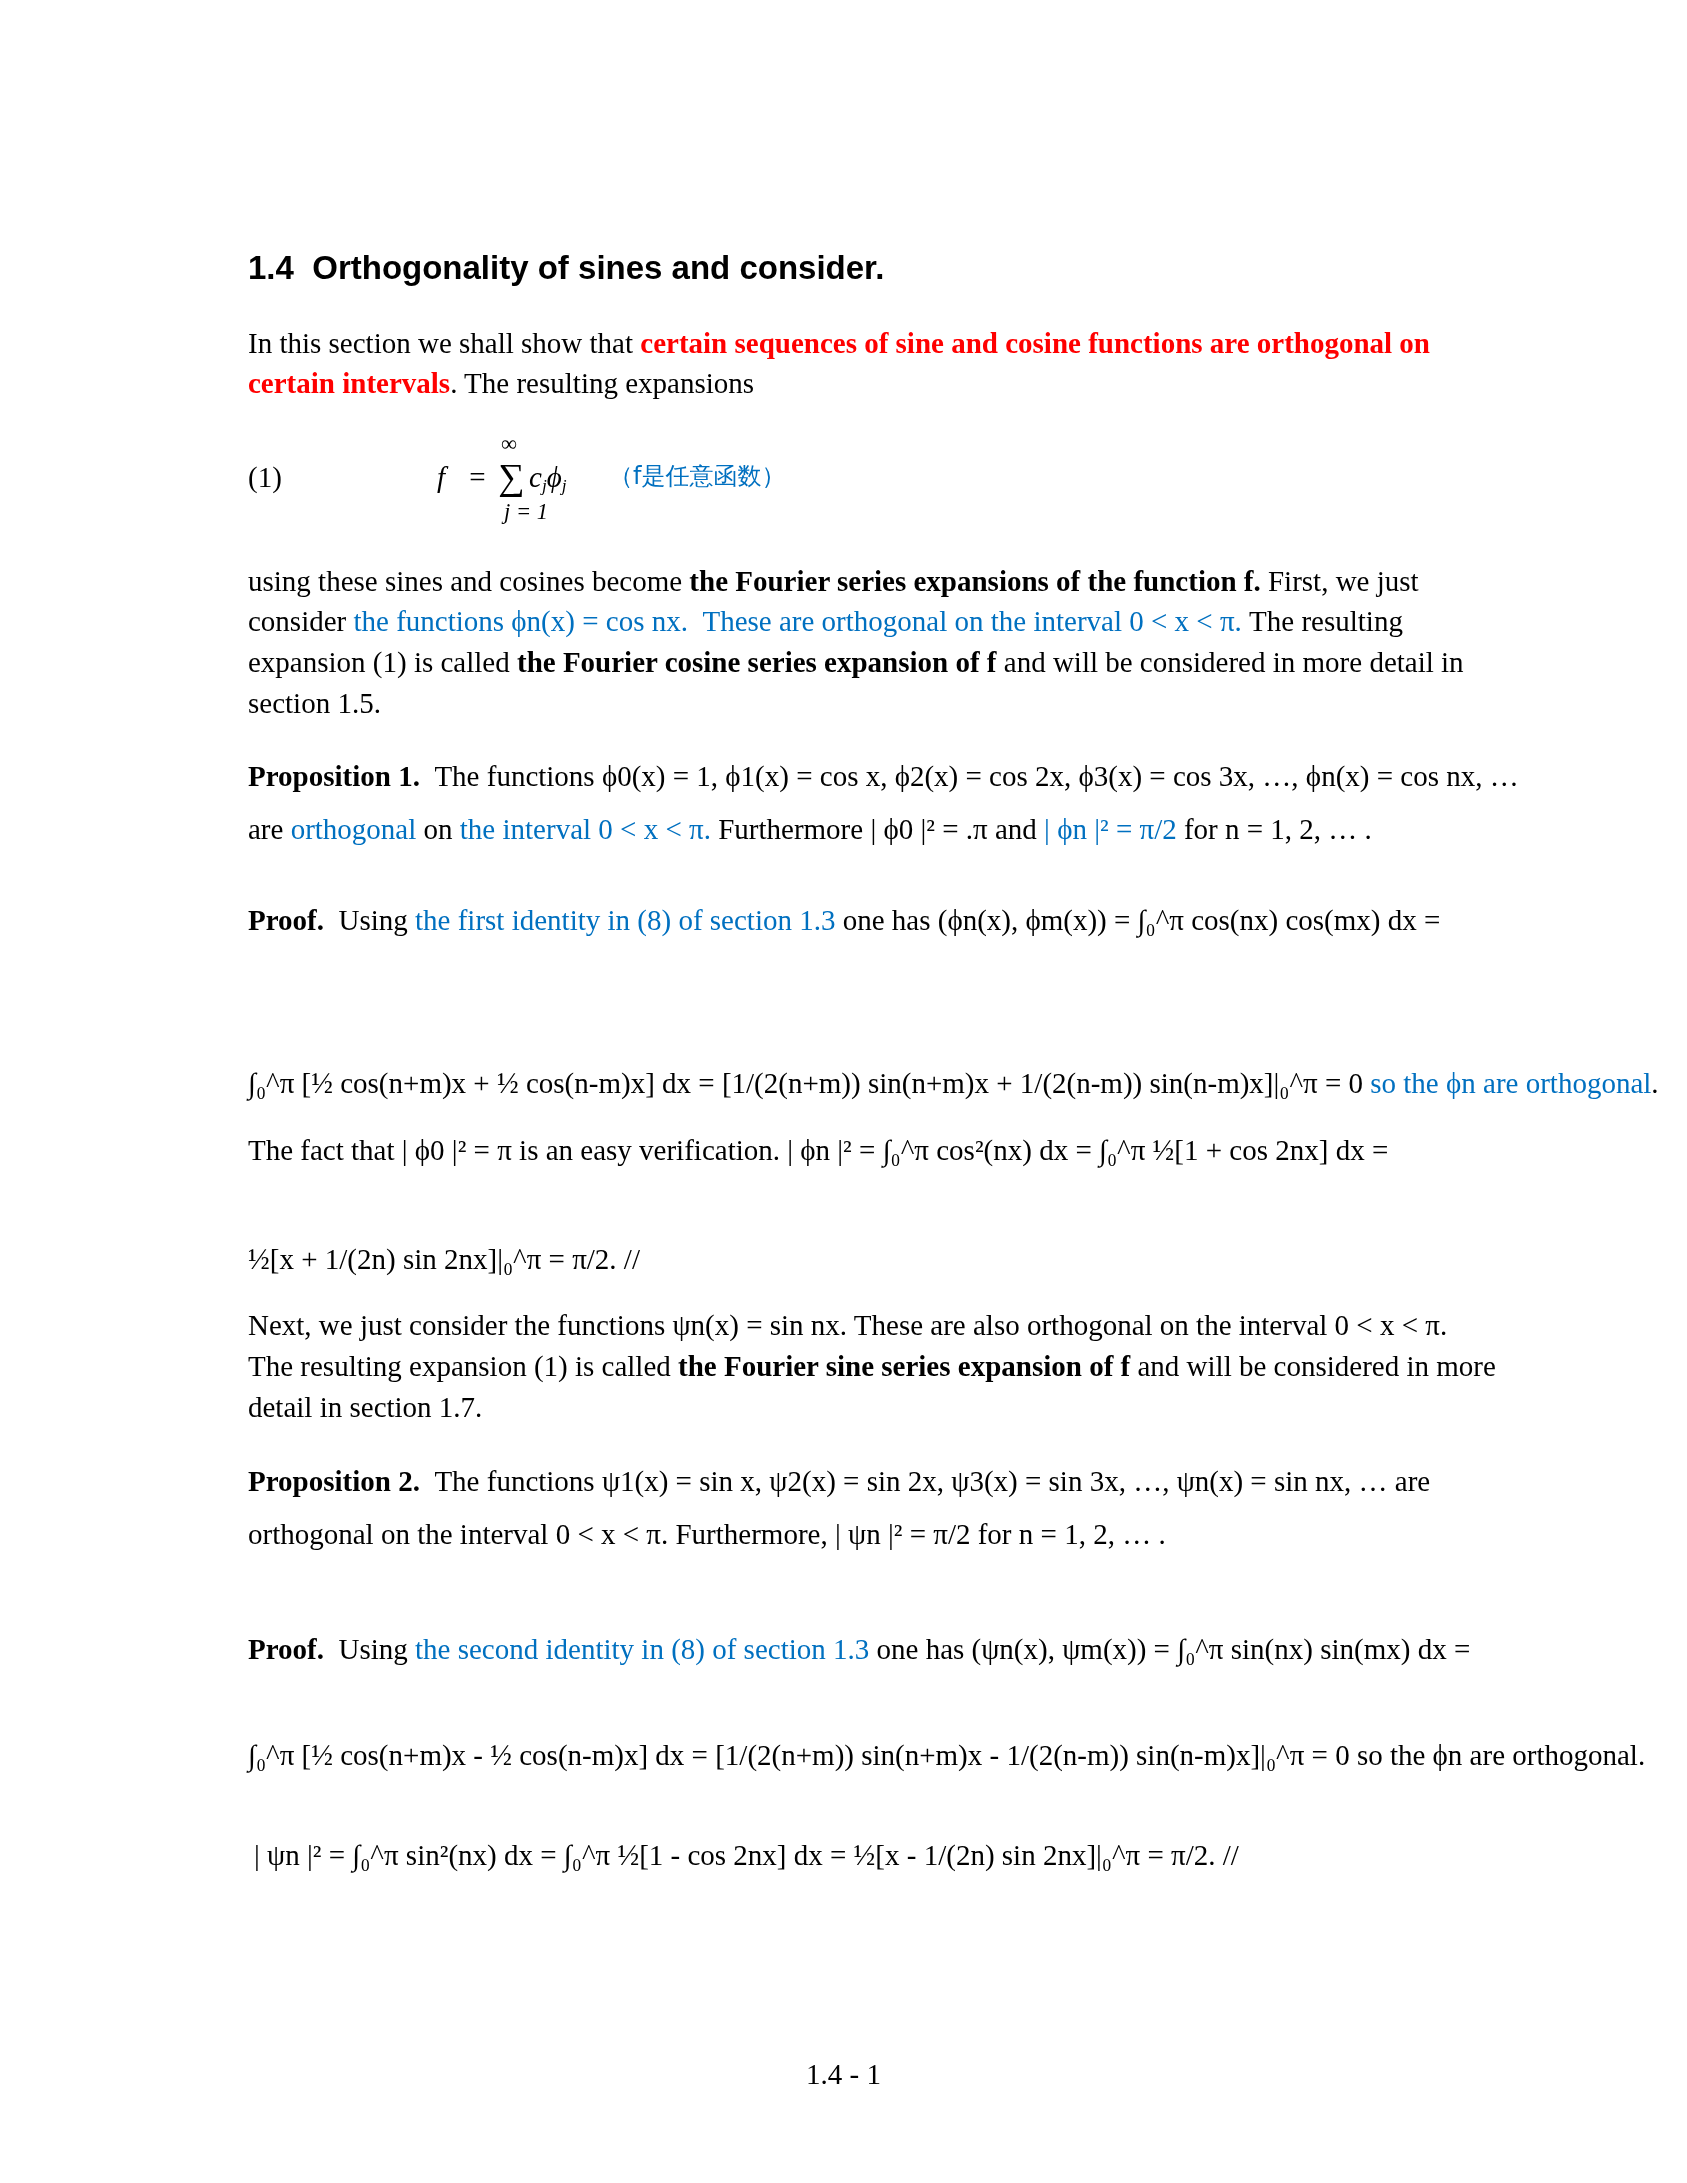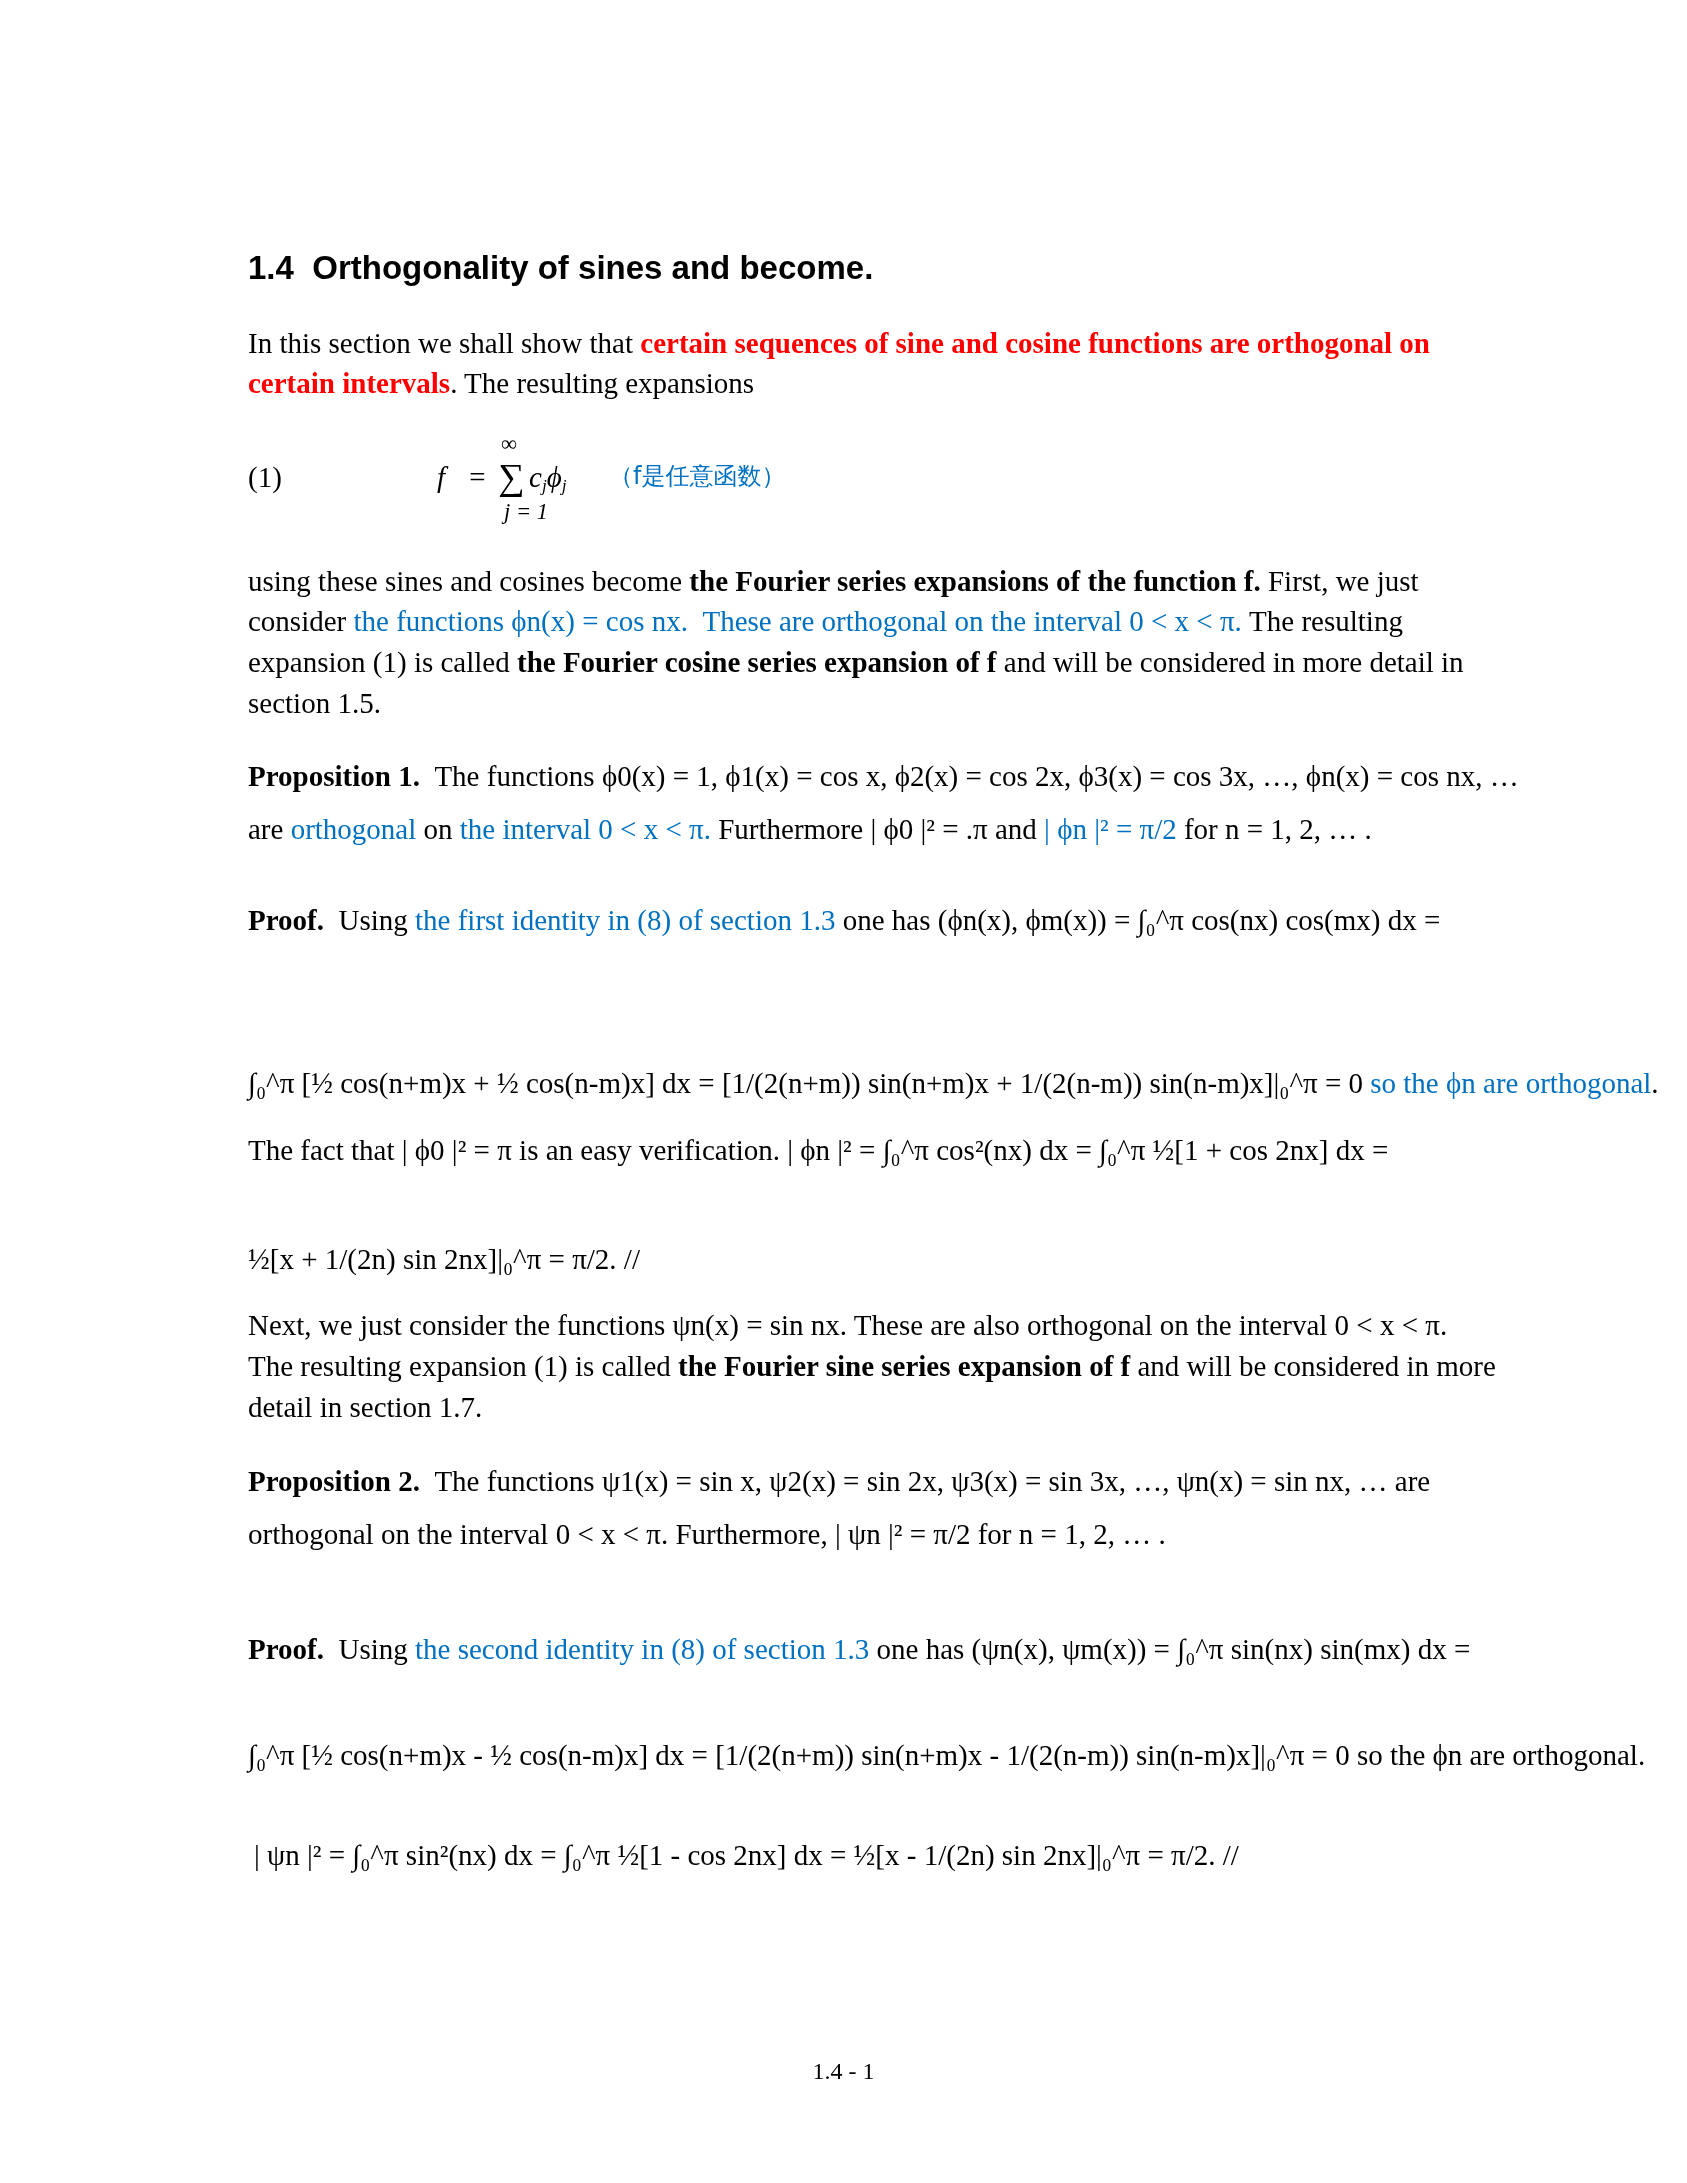--- a/index.html
+++ b/index.html
@@ -7,27 +7,27 @@
          font-family: "Liberation Serif", "DejaVu Serif", serif; color: #000; }
   .line { position: absolute; left: 248px; white-space: nowrap; font-size: 29px; line-height: 1; }
   .title { font-family: "Liberation Sans", "DejaVu Sans", sans-serif; font-weight: bold; font-size: 33px; }
   .red { color: #ff0000; font-weight: bold; }
   .blue { color: #0070c0; }
   .b { font-weight: bold; }
   i { font-style: italic; }
   sub { font-size: 0.6em; vertical-align: -0.25em; line-height: 0; }
   .sm { font-size: 22.5px; }
   .cjk { font-family: "DejaVu Sans", sans-serif; font-size: 24px; color: #0070c0; }
-  .footer { position: absolute; top: 2058px; left: 0; width: 1687px; text-align: center; font-size: 24px; }
+  .footer { position: absolute; top: 2058px; left: 0; width: 1687px; text-align: center; font-size: 29px; }
 </style>
 </head>
 <body>
 
 <div class="line title" style="top:251px;">
-  <span>1.4</span>&nbsp;&nbsp;<span>Orthogonality of sines and become.</span>
+  <span>1.4</span>&nbsp;&nbsp;<span>Orthogonality of sines and consider.</span>
 </div>
 
 <div class="line" style="top:329px;">
   <span>In this section we shall show that </span><span class="red">certain sequences of sine and cosine functions are orthogonal on</span>
 </div>
 <div class="line" style="top:369px;">
   <span class="red">certain intervals</span><span>.  The resulting expansions</span>
 </div>
 
 <div class="line" style="top:463px;">(1)</div>

